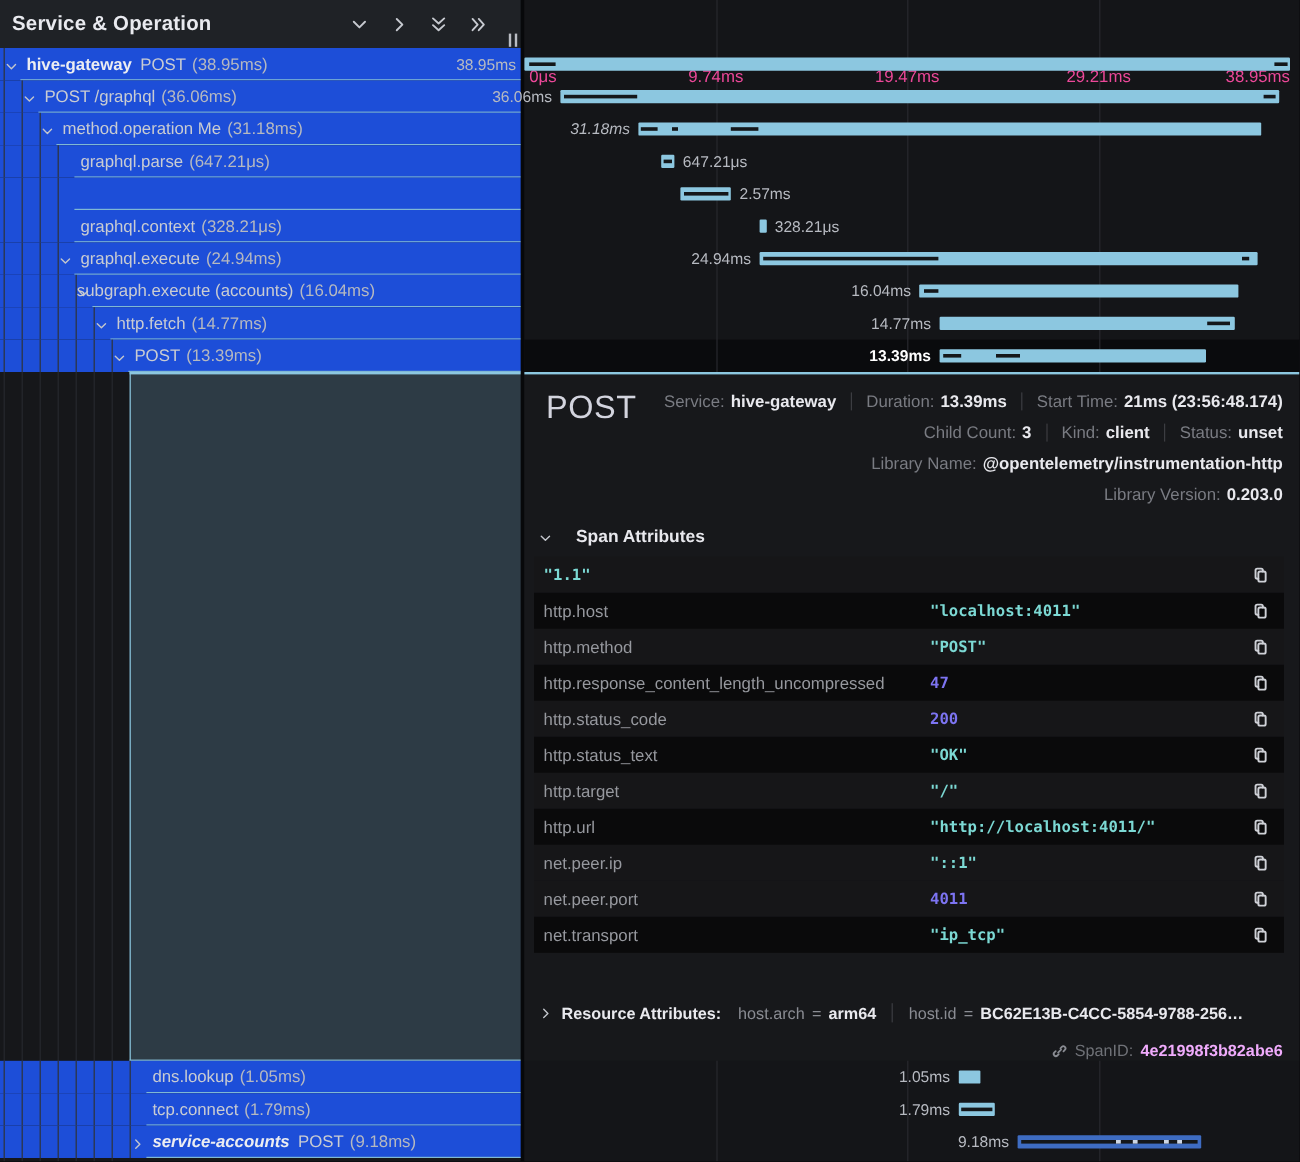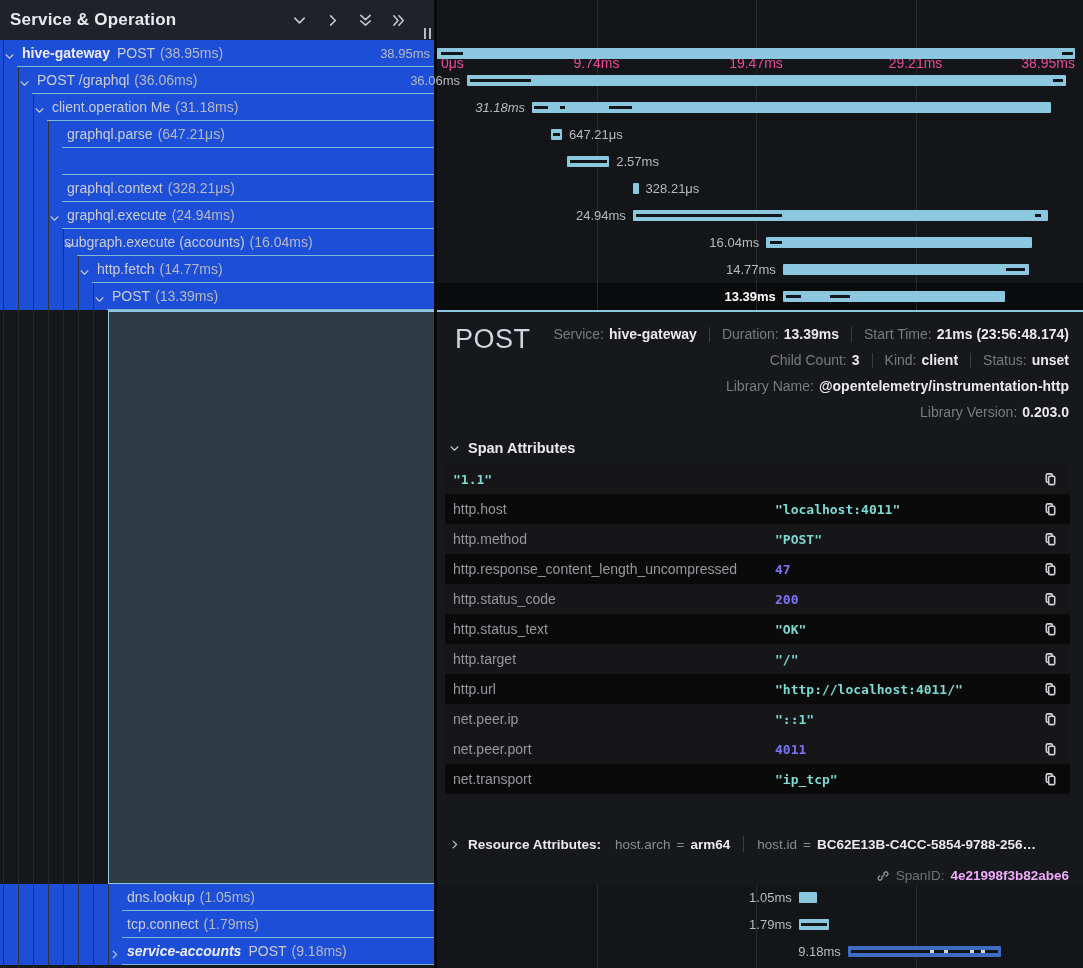--- a/index.html
+++ b/index.html
@@ -48,21 +48,21 @@
   .blabel.bold { color:#ffffff; font-weight:bold; }
 
   
   .detail-panel { position:relative; z-index:2; height:574px; background:#17181b; border-top:2px solid #8cc7e0; }
   .d-title { position:absolute; left:18px; top:12px; font-size:27px; font-weight:500; color:#d3d4de; letter-spacing:.5px; }
   .meta { position:absolute; right:14px; top:9px; display:flex; flex-direction:column; align-items:flex-end; }
   .meta-line { display:flex; align-items:center; height:26px; }
   .meta .lbl { color:#797b82; font-size:14px; margin-right:5px; }
   .meta .val { color:#e9e9ee; font-size:14px; font-weight:bold; }
   .meta .sep { width:1px; height:15px; background:#3c3d42; margin:0 12px; }
-  .section-header { position:absolute; left:12px; top:128px; display:flex; align-items:center; gap:8px;
+  .section-header { position:absolute; left:12px; top:128px; display:flex; align-items:center; gap:20px;
                     color:#e8e8ed; font-size:14.5px; font-weight:bold; cursor:pointer;text-align:right; }
   .section-header .chev { color:#c3c6cc; display:flex; }
   .kv-table { position:absolute; left:8px; right:13px; top:152px; }
   .kv-row { display:flex; align-items:center; height:30px; padding:0 10px 0 8px; }
   .kv-row.odd { background:#161618; }
   .kv-row.even { background:#0a0a0b; }
   .kv-key { flex:0 0 322px; font-size:14px; color:#96989e; overflow:hidden; white-space:nowrap; }
   .kv-val { flex:1 1 auto; font-family:"DejaVu Sans Mono",monospace; font-size:13px; font-weight:bold; white-space:nowrap; overflow:hidden; }
   .kv-val.string { color:#7cd9d4; }
   .kv-val.number { color:#7d74f2; }
@@ -141,21 +141,21 @@
           <span class="ttext" style="left: 37px;"><span class="op">POST /graphql</span><span class="dur">(36.06ms)</span></span>
           <i class="uline" style="left: 32px;"></i>
         </div>
         <div class="trow">
           <i class="rguide" style="left: 3px;"></i>
           <i class="rguide" style="left: 18px;"></i>
           <i class="rguide" style="left: 33px;"></i>
           <span class="chev" style="left: 34px;"><svg width="11" height="11" viewBox="0 0 16 16" fill="none" stroke="currentColor" stroke-width="1.7" stroke-linecap="round" stroke-linejoin="round">
               <polyline points="3,5.5 8,10.5 13,5.5"></polyline>
             </svg></span>
-          <span class="ttext" style="left: 52px;"><span class="op">client.operation Me</span><span class="dur">(31.18ms)</span></span>
+          <span class="ttext" style="left: 52px;"><span class="op">method.operation Me</span><span class="dur">(31.18ms)</span></span>
           <i class="uline" style="left: 47px;"></i>
         </div>
         <div class="trow">
           <i class="rguide" style="left: 3px;"></i>
           <i class="rguide" style="left: 18px;"></i>
           <i class="rguide" style="left: 33px;"></i>
           <i class="rguide" style="left: 48px;"></i>
           <span class="ttext" style="left: 67px;"><span class="op">graphql.parse</span><span class="dur">(647.21μs)</span></span>
           <i class="uline" style="left: 62px;"></i>
         </div>

